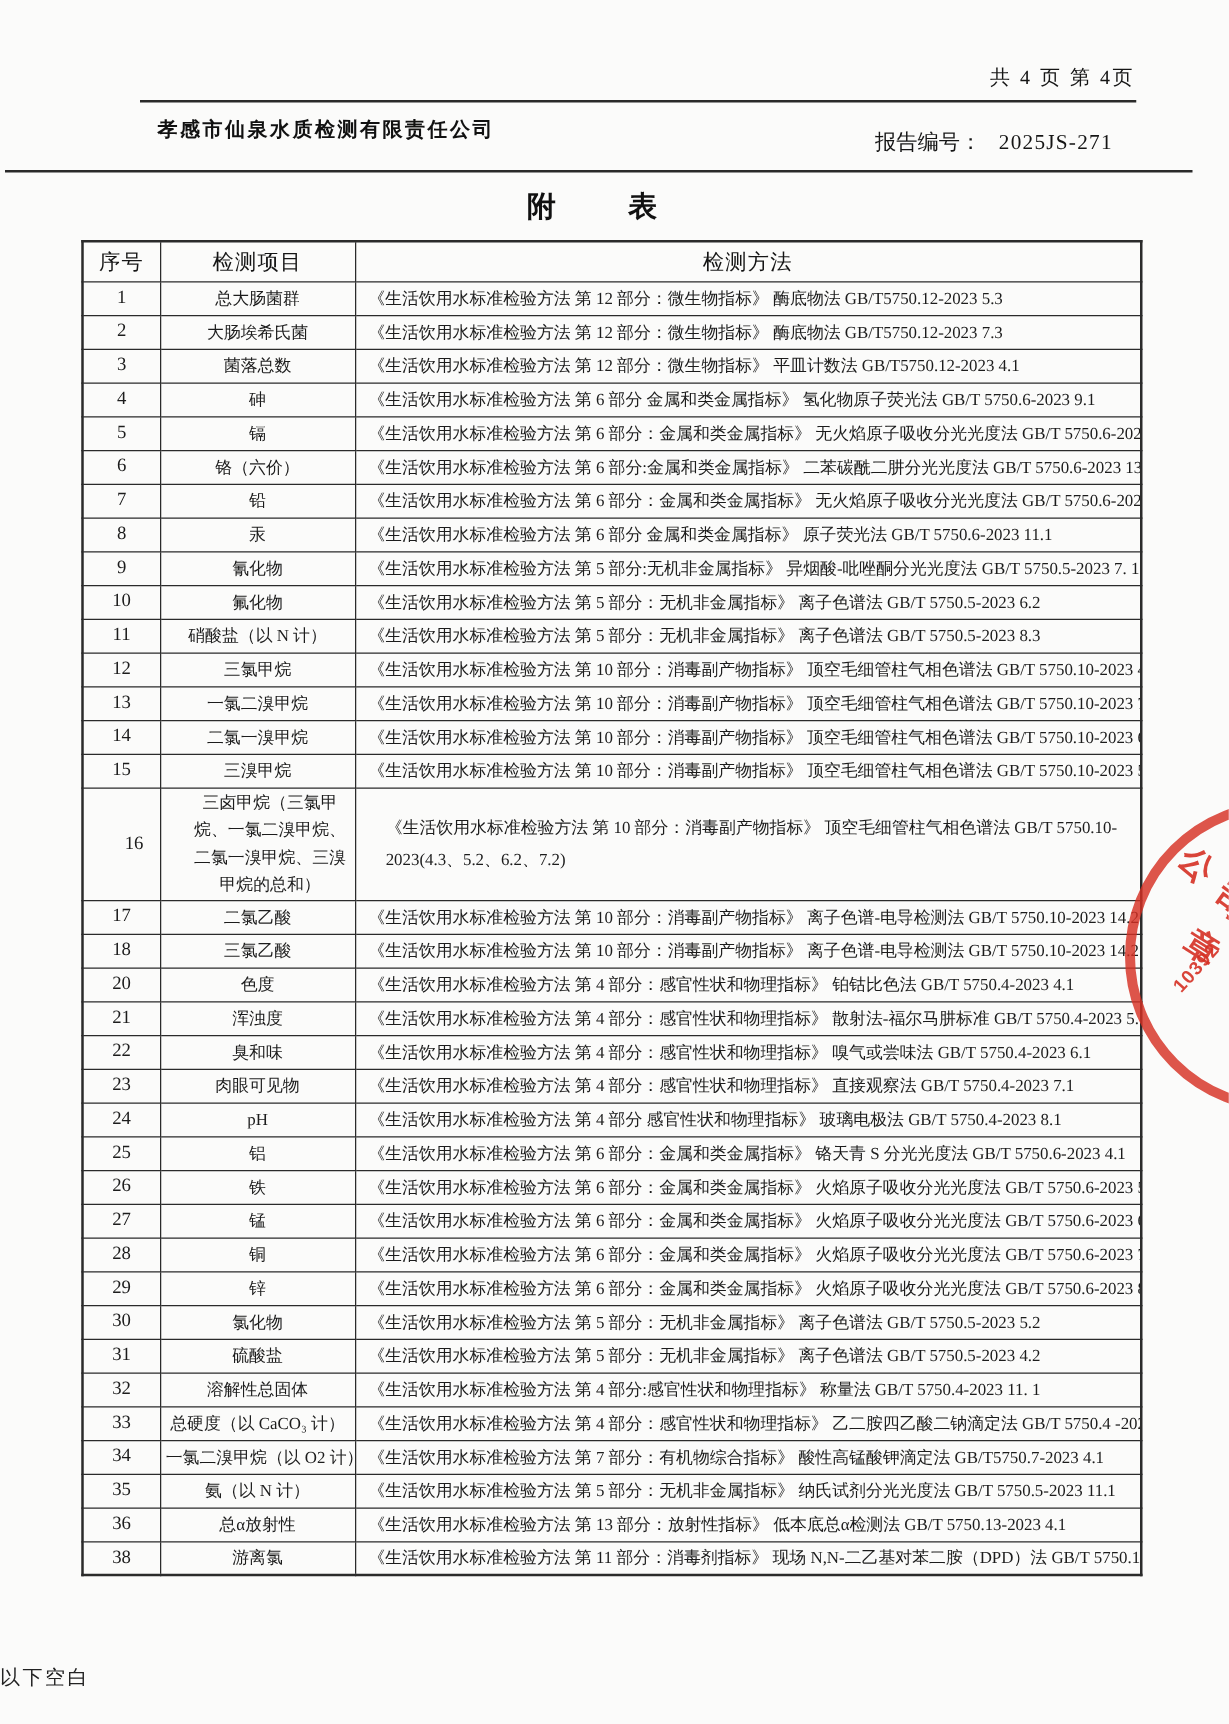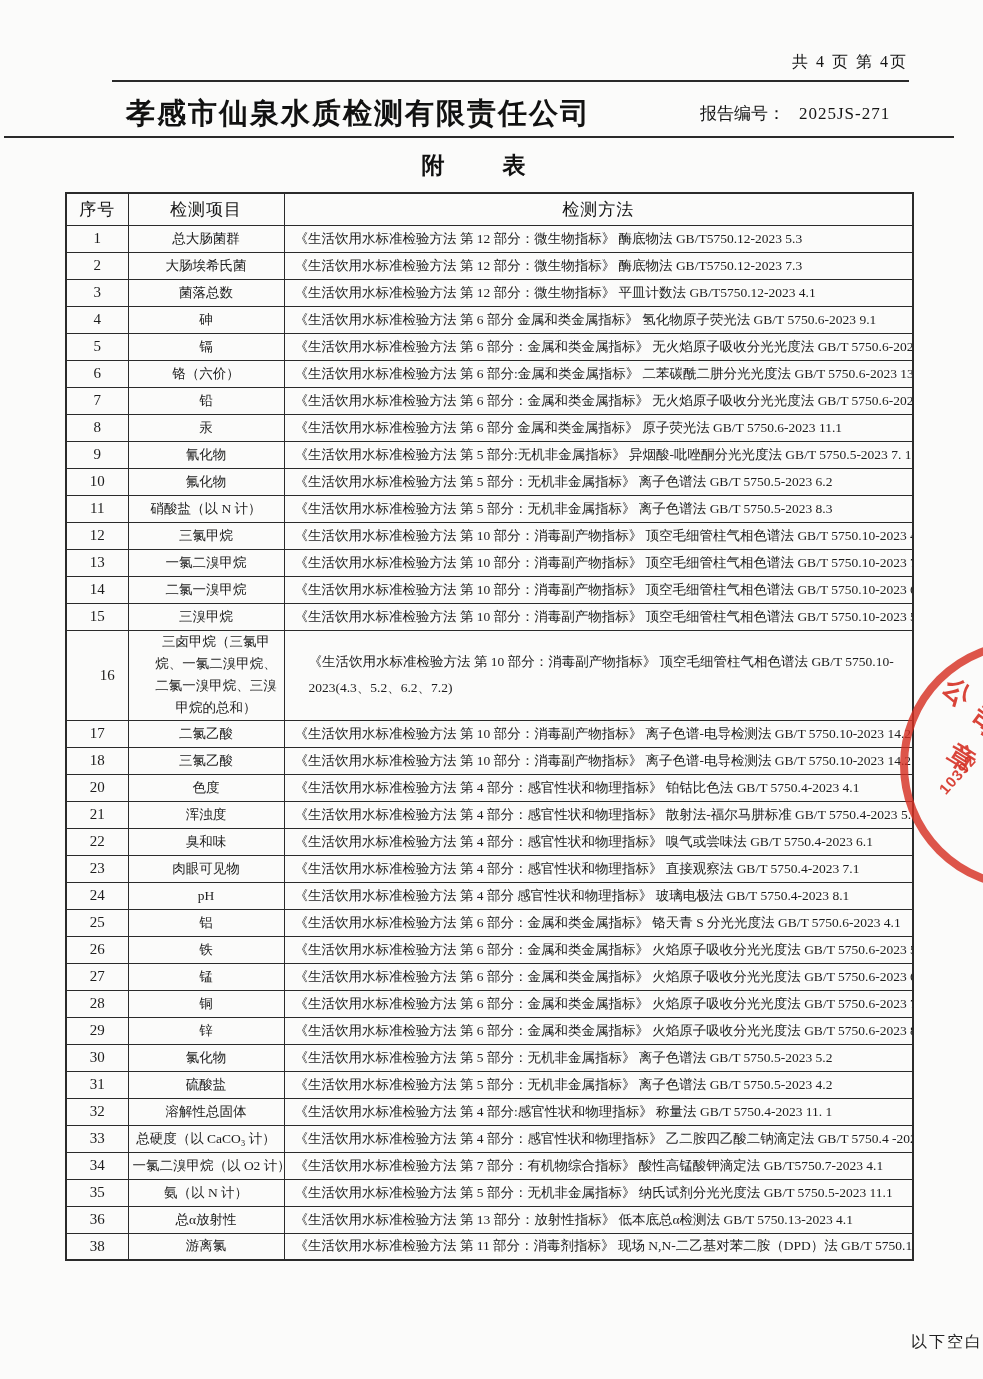--- a/index.html
+++ b/index.html
@@ -18,21 +18,21 @@
   .page-info {
     position: absolute; top: 52px; right: 75px;
     font-size: 16px; letter-spacing: 2px; color: #151515;
   }
   .rule-1 {
     position: absolute; top: 80px; left: 112px; width: 797px;
     border-top: 2px solid #2a2a2a;
   }
   .company-name {
     position: absolute; top: 94px; left: 126px;
-    font-size: 29px; font-weight: bold; letter-spacing: 2px; color: #111;
+    font-size: 16px; font-weight: bold; letter-spacing: 2px; color: #111;
   }
   .report-no {
     position: absolute; top: 102px; left: 700px;
     font-size: 17px; color: #151515;
   }
   .report-no .num { margin-left: 14px; letter-spacing: 1px; }
   .rule-2 {
     position: absolute; top: 136px; left: 4px; width: 950px;
     border-top: 2px solid #2a2a2a;
   }
@@ -59,21 +59,21 @@
   td.col-method { text-align: left; font-size: 13.5px; padding-left: 10px; white-space: nowrap; }
   tr.tall td { white-space: normal; line-height: 1.65; padding-left: 24px; }
   tr.tall td.col-method { line-height: 1.9; margin-left: 32px; }
   col.c-no { width: 62px; }
   col.c-item { width: 156px; }
   col.c-method { width: 629px; }
 
   
   .footer-blank {
     position: absolute; top: 1332px; left: 0; width: 983px;
-    text-align: right; font-size: 16px; letter-spacing: 2px; color: #222;
+    text-align: left; font-size: 16px; letter-spacing: 2px; color: #222;
   }
 
   
   .stamp {
     position: absolute; top: 640px; left: 900px;
     width: 250px; height: 250px;
     border-radius: 50%;
     border: 8px solid rgba(213, 48, 35, 0.82);
     z-index: 5;
     font-family: "Liberation Sans", "DejaVu Sans", sans-serif;

